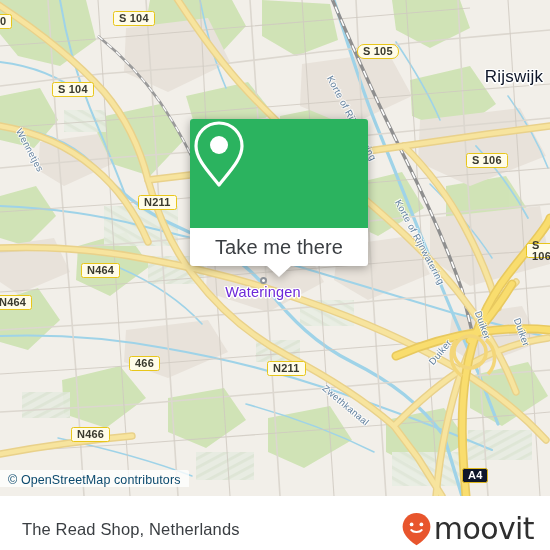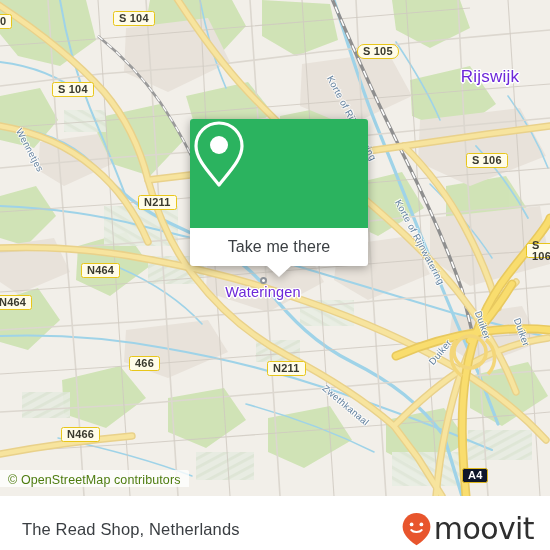--- a/index.html
+++ b/index.html
@@ -18,21 +18,21 @@
   .mlabel{
     position:absolute;white-space:nowrap;
     color:#333a3f;
     text-shadow:
       1.5px 0 0 rgba(255,255,255,.95),-1.5px 0 0 rgba(255,255,255,.95),
       0 1.5px 0 rgba(255,255,255,.95),0 -1.5px 0 rgba(255,255,255,.95),
       1px 1px 0 rgba(255,255,255,.95),-1px -1px 0 rgba(255,255,255,.95),
       1px -1px 0 rgba(255,255,255,.95),-1px 1px 0 rgba(255,255,255,.95);
     pointer-events:none;
   }
-  .city{font-size:17px;color:#6d28d9;letter-spacing:.2px;}
+  .city{font-size:17px;color:#0f172a;letter-spacing:.2px;margin-left:24px;}
   .town{font-size:14.5px;color:#6d28d9;letter-spacing:.2px;}
   .water{font-size:9.5px;color:#5f7f9e;font-style:normal;letter-spacing:.3px;
     text-shadow:
       1.2px 0 0 rgba(255,255,255,.9),-1.2px 0 0 rgba(255,255,255,.9),
       0 1.2px 0 rgba(255,255,255,.9),0 -1.2px 0 rgba(255,255,255,.9);}
   .towndot{
     position:absolute;width:7px;height:7px;border-radius:50%;
     background:#fff;border:2px solid #8d9399;box-sizing:border-box;
   }
 
@@ -53,34 +53,34 @@
   }
   #popup .top{
     height:109px;background:#2bb35f;border-radius:3px 3px 0 0;
     display:flex;align-items:center;justify-content:center;
   }
   #popup .bot{
     height:38px;background:#ffffff;border-radius:0 0 3px 3px;
     display:flex;align-items:center;justify-content:center;
   }
   #popup .cta{
-    font-size:16px;color:#3b3f43;letter-spacing:.1px;
+    font-size:20px;color:#3b3f43;letter-spacing:.1px;
   }
   #popup .tail{
     position:absolute;left:76px;bottom:-11px;width:0;height:0;
     border-left:13px solid transparent;border-right:13px solid transparent;
     border-top:12px solid #ffffff;
   }
 
   
   #attrib{
     position:absolute;left:0;top:470px;
     background:rgba(255,255,255,.78);
     padding:3px 8px 0 8px;
-    font-size:12.5px;color:#4d7c0f;letter-spacing:.1px;
+    font-size:12.5px;color:#0c4a6e;letter-spacing:.1px;
     border-radius:0 2px 0 0;
     text-align:center;
   }
 
   
   #footer{
     position:absolute;left:0;top:496px;width:550px;height:54px;
     background:#ffffff;display:flex;align-items:center;
     justify-content:space-between;box-sizing:border-box;
     padding:12px 16px 0 22px;
@@ -278,21 +278,21 @@
     <div class="shield sec" style="left:113px;top:11px;">S 104</div>
     <div class="shield sec" style="left:52px;top:82px;">S 104</div>
     <div class="shield sec" style="left:357px;top:44px;border-radius:7px;">S 105</div>
     <div class="shield sec" style="left:466px;top:153px;">S 106</div>
     <div class="shield sec" style="left:526px;top:243px;">S 106</div>
     <div class="shield sec" style="left:138px;top:195px;">N211</div>
     <div class="shield sec" style="left:267px;top:361px;">N211</div>
     <div class="shield sec" style="left:81px;top:263px;">N464</div>
     <div class="shield sec" style="left:-7px;top:295px;">N464</div>
     <div class="shield sec" style="left:129px;top:356px;">466</div>
-    <div class="shield sec" style="left:61px;top:427px;">N466</div>
+    <div class="shield sec" style="left:71px;top:427px;">N466</div>
     <div class="shield mot" style="left:462px;top:468px;">A4</div>
 
     <div id="popup">
       <div class="top">
         <svg width="58" height="70" viewBox="0 0 58 70">
           <path d="M29 4 C16.3 4 6 14.3 6 27 C6 40 18 52 29 66 C40 52 52 40 52 27 C52 14.3 41.7 4 29 4 Z" fill="none" stroke="#ffffff" stroke-width="3.2" stroke-linejoin="round"></path>
           <circle cx="29" cy="26" r="9" fill="#ffffff"></circle>
         </svg>
       </div>
       <div class="bot">

